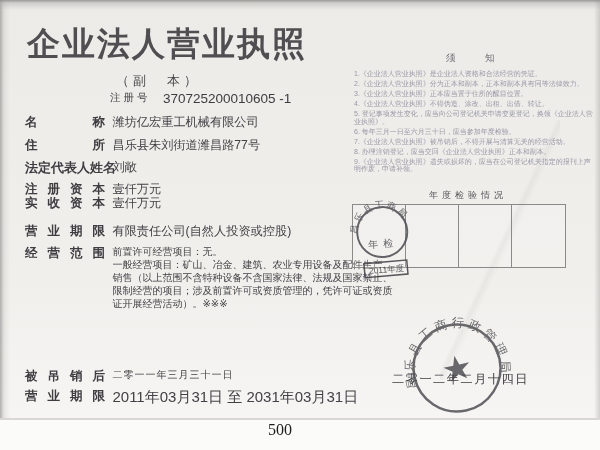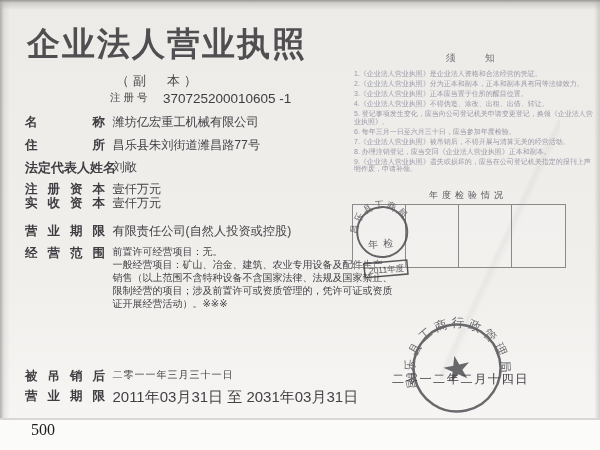--- a/index.html
+++ b/index.html
@@ -54,22 +54,22 @@
     border:1px solid #8b8a88;background:rgba(255,255,255,.15);}
   .annual-cell{border-right:1px solid #8b8a88;}
   .annual-cell:last-child{border-right:none;}
   
   .stamp-small{left:347px;top:200px;width:72px;height:82px;transform:rotate(-5deg);opacity:.85;}
   .stamp-big{left:402px;top:313px;width:110px;height:110px;transform:rotate(-12deg);opacity:.8;}
   svg text{font-family:"Liberation Sans","DejaVu Sans",sans-serif;}
   
   .issue-date{left:392px;top:371px;font-size:12.2px;letter-spacing:1.5px;color:#3c3b40;}
   
-  .footer{left:0;top:421px;width:560px;text-align:left;
-    font-family:"Liberation Serif","DejaVu Serif",serif;font-size:16px;color:#1d1d1d;padding-left:31px;}
+  .footer{left:0;top:421px;width:560px;text-align:center;
+    font-family:"Liberation Serif","DejaVu Serif",serif;font-size:16px;color:#1d1d1d;}
 </style>
 </head>
 <body>
 
 <div class="scan">
 
   <div class="abs subtitle">（副　本）</div>
   <div class="abs title">企业法人营业执照</div>
   <div class="abs regrow">
     <span class="reglabel">注册号</span>

